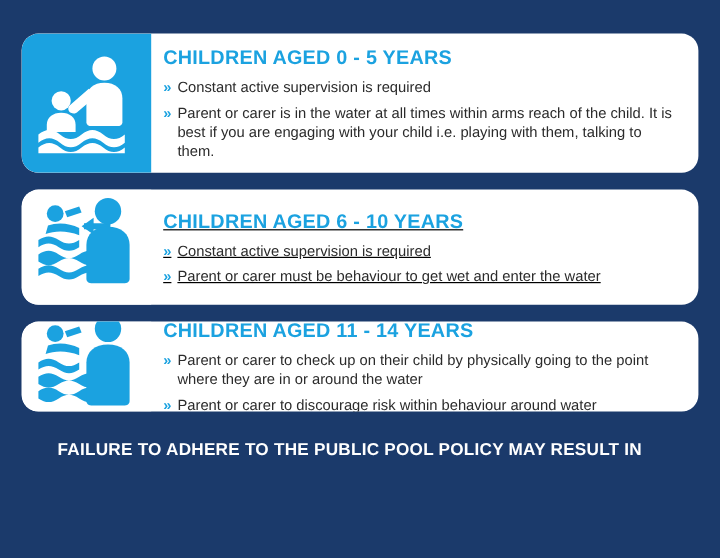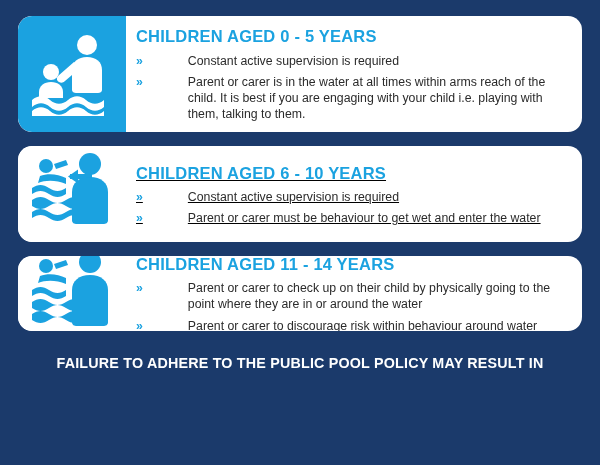--- a/index.html
+++ b/index.html
@@ -11,21 +11,21 @@
     height: 465px;
     background: #1b3a6b;
     font-family: "Liberation Sans", sans-serif;
     overflow: hidden;
   }
   .poster {
     width: 600px;
     height: 465px;
     background: #1b3a6b;
     box-sizing: border-box;
-    padding: 16px 18px 0 18px;
+    padding: 28px 18px 0 18px;
     display: flex;
     flex-direction: column;
   }
   .card {
     background: #ffffff;
     border-radius: 14px;
     display: flex;
     align-items: stretch;
     margin-bottom: 14px;
     overflow: hidden;
@@ -83,24 +83,22 @@
   .bullet .chev {
     color: #1ba2e0;
     font-weight: bold;
     margin-right: 5px;
     flex: 0 0 auto;
     font-size: 12.3px;
     line-height: 1.32;
   }
   .bullet .btxt {
     flex: 1 1 auto;
-    margin-left: 40px;
   }
   .footer {
-    text-align: center;
     color: #ffffff;
     font-weight: bold;
     font-size: 14.3px;
     line-height: 1.45;
     letter-spacing: 0.2px;
     padding: 8px 30px 0 30px;
   }
   .footer .fl { display: block; }
   svg { display: block; }
 </style>

